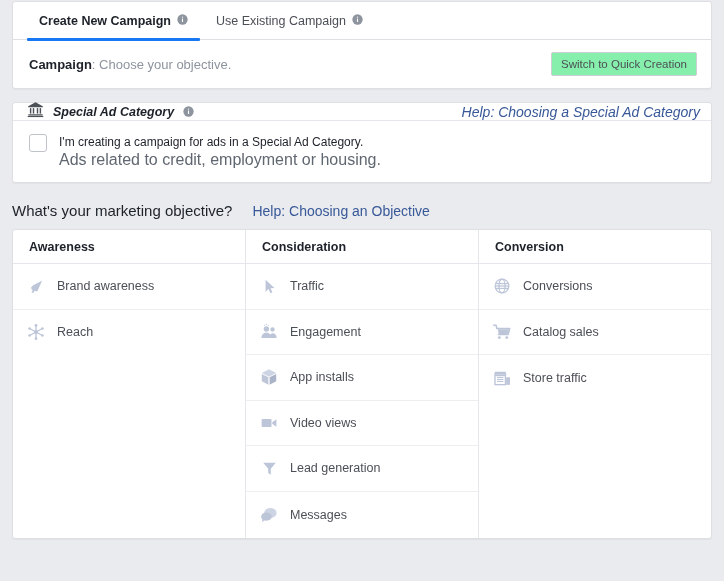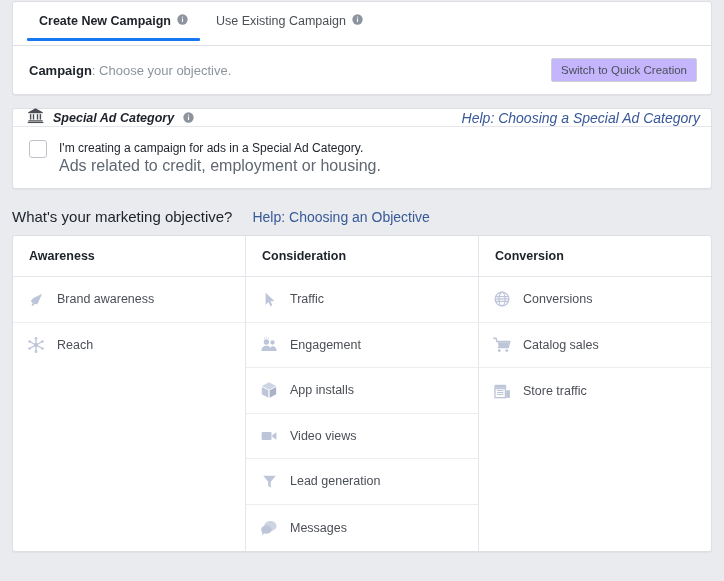--- a/index.html
+++ b/index.html
@@ -26,21 +26,21 @@
     border-radius: 3px;
     box-shadow: 0 1px 1px rgba(0,0,0,0.04);
   }
 
   
   .top-card { margin-top: 1px; }
 
   .tabs {
     display: flex;
     align-items: flex-start;
-    height: 44px;
+    height: 38px;
     border-bottom: 1px solid #dddfe2;
     padding-left: 12px;
   }
   .tab {
     position: relative;
     display: flex;
     align-items: center;
     gap: 6px;
     height: 38px;
     padding: 0 14px;
@@ -66,21 +66,21 @@
     height: 48px;
     padding: 0 14px 0 16px;
   }
   .campaign-text { font-size: 13px; color: #8d949e; }
   .campaign-text b { color: #1d2129; font-weight: bold; }
 
   .btn {
     font-family: "Liberation Sans", sans-serif;
     font-size: 11.5px;
     color: #4b4f56;
-    background: #c4b5fd;
+    background: #86efac;
     border: 1px solid #ccd0d5;
     border-radius: 2px;
     padding: 5px 9px;
     cursor: pointer;
     white-space: nowrap;
   }
 
   
   .sac-card { margin-top: 13px; }
   .sac-head {
@@ -142,21 +142,21 @@
   .obj-card { overflow: hidden; }
   .obj-table { display: flex; }
   .obj-col {
     flex: 1 1 0;
     min-width: 0;
     border-right: 1px solid #e4e6eb;
   }
   .obj-col:last-child { border-right: none; }
 
   .col-head {
-    height: 41px;
+    height: 34px;
     display: flex;
     align-items: center;
     padding-left: 16px;
     font-size: 12.5px;
     font-weight: bold;
     color: #1d2129;
     border-bottom: 1px solid #e4e6eb;
   }
 
   .obj-item {

